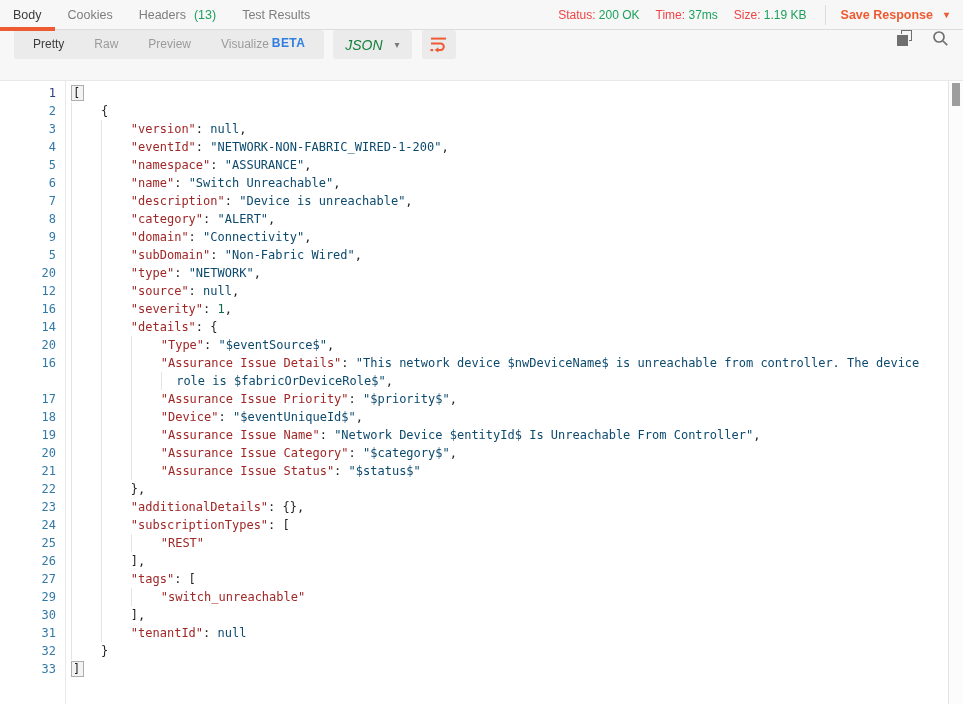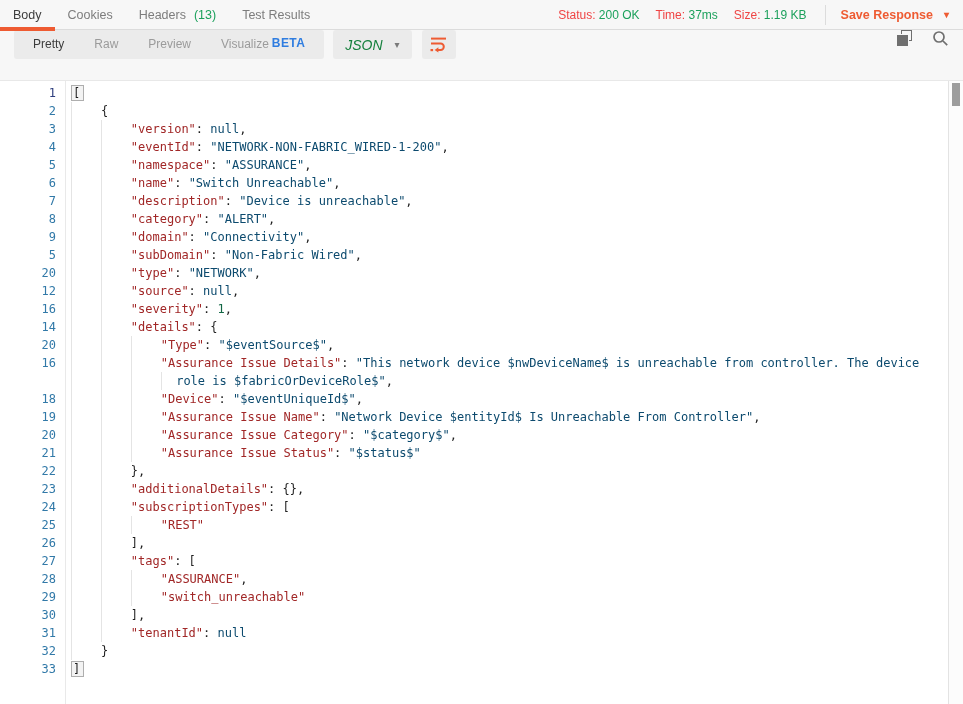--- a/index.html
+++ b/index.html
@@ -178,31 +178,31 @@
         <div class="row"><div class="gut">8</div><div class="txt"><span class="g">    </span><span class="g">    </span><span class="tk-k">"category"</span><span class="tk-p">: </span><span class="tk-s">"ALERT"</span><span class="tk-p">,</span></div></div>
         <div class="row"><div class="gut">9</div><div class="txt"><span class="g">    </span><span class="g">    </span><span class="tk-k">"domain"</span><span class="tk-p">: </span><span class="tk-s">"Connectivity"</span><span class="tk-p">,</span></div></div>
         <div class="row"><div class="gut">5</div><div class="txt"><span class="g">    </span><span class="g">    </span><span class="tk-k">"subDomain"</span><span class="tk-p">: </span><span class="tk-s">"Non-Fabric Wired"</span><span class="tk-p">,</span></div></div>
         <div class="row"><div class="gut">20</div><div class="txt"><span class="g">    </span><span class="g">    </span><span class="tk-k">"type"</span><span class="tk-p">: </span><span class="tk-s">"NETWORK"</span><span class="tk-p">,</span></div></div>
         <div class="row"><div class="gut">12</div><div class="txt"><span class="g">    </span><span class="g">    </span><span class="tk-k">"source"</span><span class="tk-p">: </span><span class="tk-a">null</span><span class="tk-p">,</span></div></div>
         <div class="row"><div class="gut">16</div><div class="txt"><span class="g">    </span><span class="g">    </span><span class="tk-k">"severity"</span><span class="tk-p">: </span><span class="tk-n">1</span><span class="tk-p">,</span></div></div>
         <div class="row"><div class="gut">14</div><div class="txt"><span class="g">    </span><span class="g">    </span><span class="tk-k">"details"</span><span class="tk-p">: {</span></div></div>
         <div class="row"><div class="gut">20</div><div class="txt"><span class="g">    </span><span class="g">    </span><span class="g">    </span><span class="tk-k">"Type"</span><span class="tk-p">: </span><span class="tk-s">"$eventSource$"</span><span class="tk-p">,</span></div></div>
         <div class="row"><div class="gut">16</div><div class="txt"><span class="g">    </span><span class="g">    </span><span class="g">    </span><span class="tk-k">"Assurance Issue Details"</span><span class="tk-p">: </span><span class="tk-s">"This network device $nwDeviceName$ is unreachable from controller. The device</span></div></div>
         <div class="row"><div class="gut"></div><div class="txt"><span class="g">    </span><span class="g">    </span><span class="g">    </span><span class="g">  </span><span class="tk-s">role is $fabricOrDeviceRole$"</span><span class="tk-p">,</span></div></div>
+        <div class="row"><div class="gut">17</div><div class="txt"><span class="g">    </span><span class="g">    </span><span class="g">    </span><span class="tk-k">"Assurance Issue Priority"</span><span class="tk-p">: </span><span class="tk-s">"$priority$"</span><span class="tk-p">,</span></div></div>
         <div class="row"><div class="gut">18</div><div class="txt"><span class="g">    </span><span class="g">    </span><span class="g">    </span><span class="tk-k">"Device"</span><span class="tk-p">: </span><span class="tk-s">"$eventUniqueId$"</span><span class="tk-p">,</span></div></div>
         <div class="row"><div class="gut">19</div><div class="txt"><span class="g">    </span><span class="g">    </span><span class="g">    </span><span class="tk-k">"Assurance Issue Name"</span><span class="tk-p">: </span><span class="tk-s">"Network Device $entityId$ Is Unreachable From Controller"</span><span class="tk-p">,</span></div></div>
         <div class="row"><div class="gut">20</div><div class="txt"><span class="g">    </span><span class="g">    </span><span class="g">    </span><span class="tk-k">"Assurance Issue Category"</span><span class="tk-p">: </span><span class="tk-s">"$category$"</span><span class="tk-p">,</span></div></div>
         <div class="row"><div class="gut">21</div><div class="txt"><span class="g">    </span><span class="g">    </span><span class="g">    </span><span class="tk-k">"Assurance Issue Status"</span><span class="tk-p">: </span><span class="tk-s">"$status$"</span></div></div>
         <div class="row"><div class="gut">22</div><div class="txt"><span class="g">    </span><span class="g">    </span><span class="tk-p">},</span></div></div>
         <div class="row"><div class="gut">23</div><div class="txt"><span class="g">    </span><span class="g">    </span><span class="tk-k">"additionalDetails"</span><span class="tk-p">: {},</span></div></div>
         <div class="row"><div class="gut">24</div><div class="txt"><span class="g">    </span><span class="g">    </span><span class="tk-k">"subscriptionTypes"</span><span class="tk-p">: [</span></div></div>
         <div class="row"><div class="gut">25</div><div class="txt"><span class="g">    </span><span class="g">    </span><span class="g">    </span><span class="tk-r">"REST"</span></div></div>
         <div class="row"><div class="gut">26</div><div class="txt"><span class="g">    </span><span class="g">    </span><span class="tk-p">],</span></div></div>
         <div class="row"><div class="gut">27</div><div class="txt"><span class="g">    </span><span class="g">    </span><span class="tk-k">"tags"</span><span class="tk-p">: [</span></div></div>
-        <div class="row"><div class="gut">28</div><div class="txt"><span class="g">    </span><span class="g">    </span><span class="g">    </span><span class="tk-r">"ASSURANCE"</span><span class="tk-p">,</span></div></div>
         <div class="row"><div class="gut">29</div><div class="txt"><span class="g">    </span><span class="g">    </span><span class="g">    </span><span class="tk-r">"switch_unreachable"</span></div></div>
         <div class="row"><div class="gut">30</div><div class="txt"><span class="g">    </span><span class="g">    </span><span class="tk-p">],</span></div></div>
         <div class="row"><div class="gut">31</div><div class="txt"><span class="g">    </span><span class="g">    </span><span class="tk-k">"tenantId"</span><span class="tk-p">: </span><span class="tk-a">null</span></div></div>
         <div class="row"><div class="gut">32</div><div class="txt"><span class="g">    </span><span class="tk-p">}</span></div></div>
         <div class="row"><div class="gut">33</div><div class="txt"><span class="tk-b">]</span></div></div>
       </div>
     <div class="scrollbar">
       <div class="thumb"></div>
     </div>
   </div>

